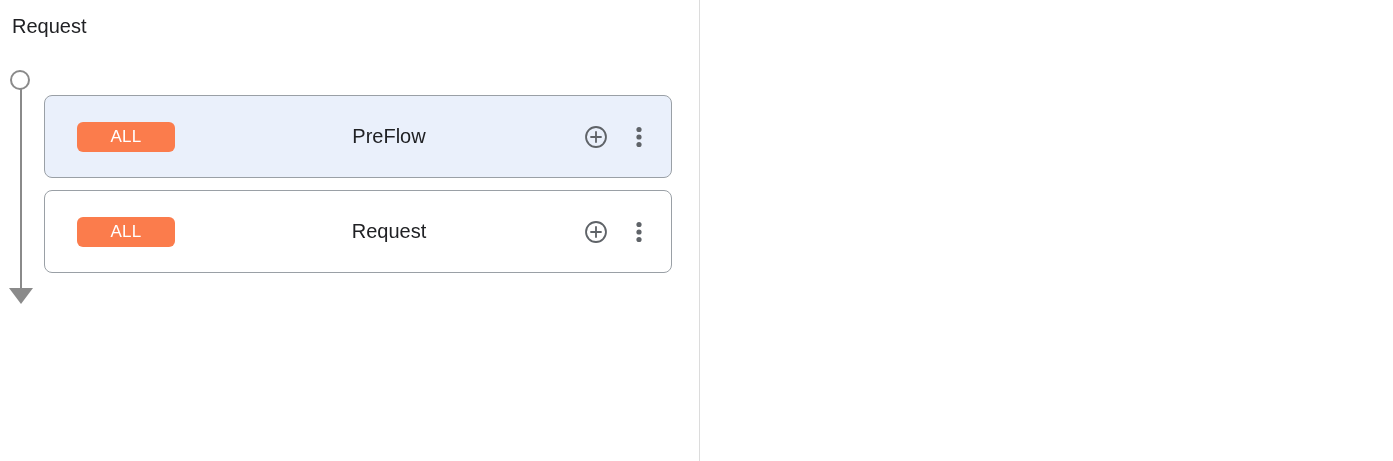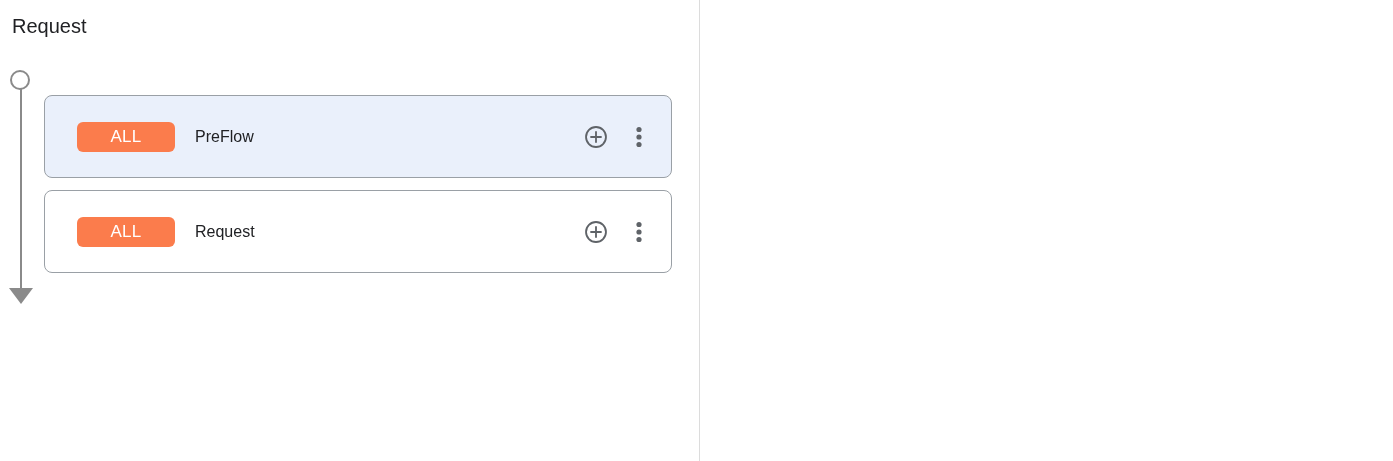--- a/index.html
+++ b/index.html
@@ -95,20 +95,21 @@
   }
   .cards-req  { left: 44px;  top: 95px;  width: 628px; }
 
   .card {
     box-sizing: border-box;
     border: 1px solid #9aa0a6;
     border-radius: 8px;
     background: #ffffff;
     margin-bottom: 12px;
     overflow: hidden;
+    text-align: center;
   }
   .card.selected {
     background: #eaf0fb;
   }
 
   
   .flow-row {
     display: flex;
     align-items: center;
     height: 81px;
@@ -124,21 +125,21 @@
     color: #ffffff;
     font-size: 17px;
     letter-spacing: .3px;
     display: flex;
     align-items: center;
     justify-content: center;
   }
   .flow-name {
     flex: 1 1 auto;
     margin-left: 20px;
-    font-size: 16px;
+    font-size: 20px;
     color: #202124;
     white-space: nowrap;
   }
   .flow-actions {
     flex: 0 0 auto;
     display: flex;
     align-items: center;
     gap: 20px;
   }
 

